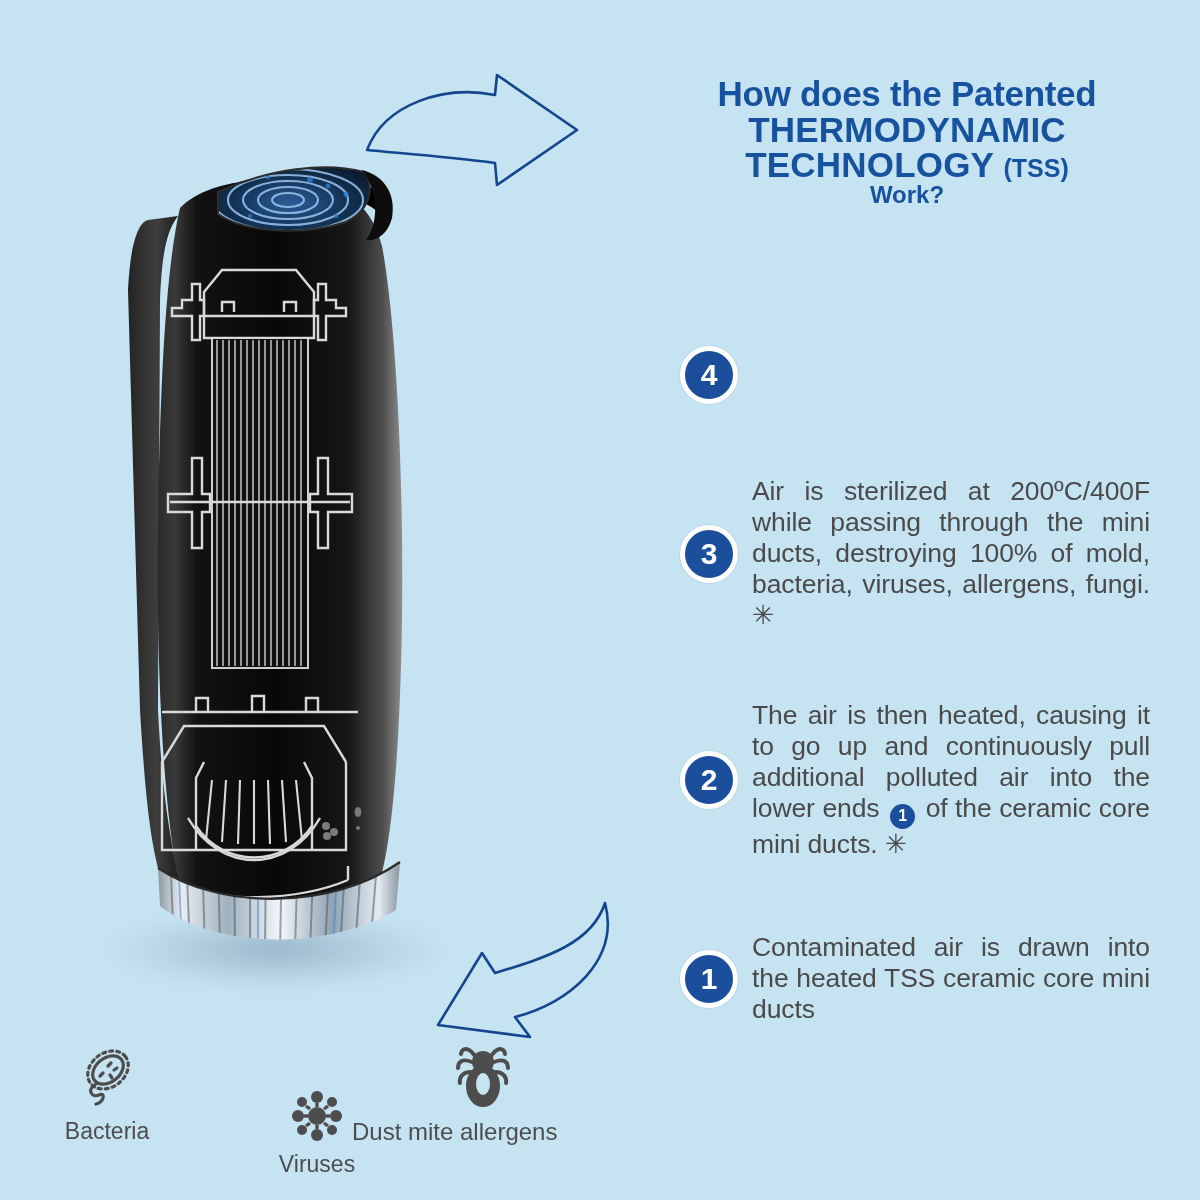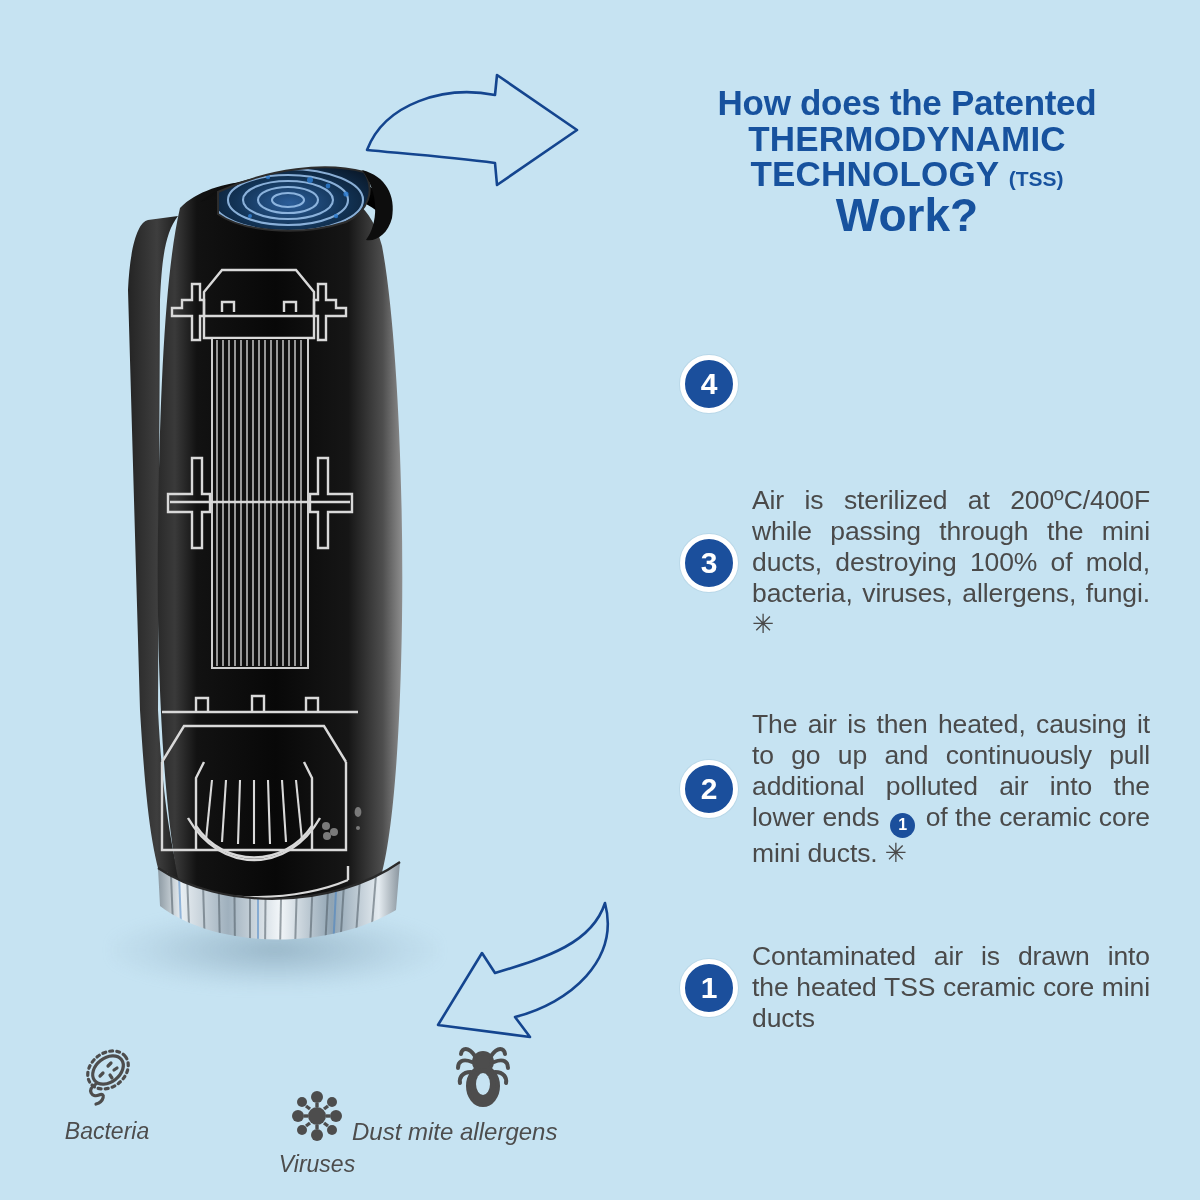--- a/index.html
+++ b/index.html
@@ -5,48 +5,48 @@
   html,body{margin:0;padding:0;}
   body{
     width:1200px;height:1200px;
     background:#c6e3f2;
     font-family:"Liberation Sans", sans-serif;
     overflow:hidden;position:relative;
   }
   #page{position:absolute;inset:0;}
 
   
-  #left{position:absolute;left:0;top:0;width:670px;height:1200px;font-style:italic;}
+  #left{position:absolute;left:0;top:0;width:670px;height:1200px;}
 
   .arrow-top{position:absolute;left:345px;top:55px;width:260px;height:150px;}
   .arrow-bottom{position:absolute;left:420px;top:885px;width:260px;height:170px;}
 
   
   #device{position:absolute;left:100px;top:150px;width:340px;height:820px;}
   .dev-shadow{
     position:absolute;left:10px;top:760px;width:330px;height:80px;
     background:radial-gradient(ellipse at 50% 50%, rgba(120,150,170,.55) 0%, rgba(150,180,200,.18) 55%, rgba(0,0,0,0) 75%);
     filter:blur(5px);
   }
   .dev-body{
     position:absolute;left:0;top:0;width:340px;height:800px;
   }
 
   
-  #right{position:absolute;left:672px;top:0;width:528px;height:956px;margin-top:9px;}
+  #right{position:absolute;left:672px;top:0;width:528px;height:956px;}
 
   #title{
     position:absolute;left:0;top:76px;width:470px;
     text-align:center;color:#17529e;line-height:1.02;
   }
   .t-line{display:block;font-weight:bold;}
   .t1{font-size:35px;letter-spacing:-.3px;}
   .t2,.t3,.t4{font-size:35px;letter-spacing:.2px;}
-  .t5{font-size:46px;}
-  .t-small{font-size:21px;letter-spacing:0;}
+  .t5{font-size:24px;}
+  .t-small{font-size:25px;letter-spacing:0;}
 
   .step{position:absolute;display:flex;align-items:center;}
   .badge{
     flex:0 0 auto;width:58px;height:58px;border-radius:50%;
     background:#1b4f9c;border:5px solid #ffffff;
     box-sizing:border-box;
     display:flex;align-items:center;justify-content:center;
     color:#ffffff;font-size:30px;font-weight:bold;line-height:1;
     box-shadow:0 0 0 1px rgba(160,195,215,.35);
   }

